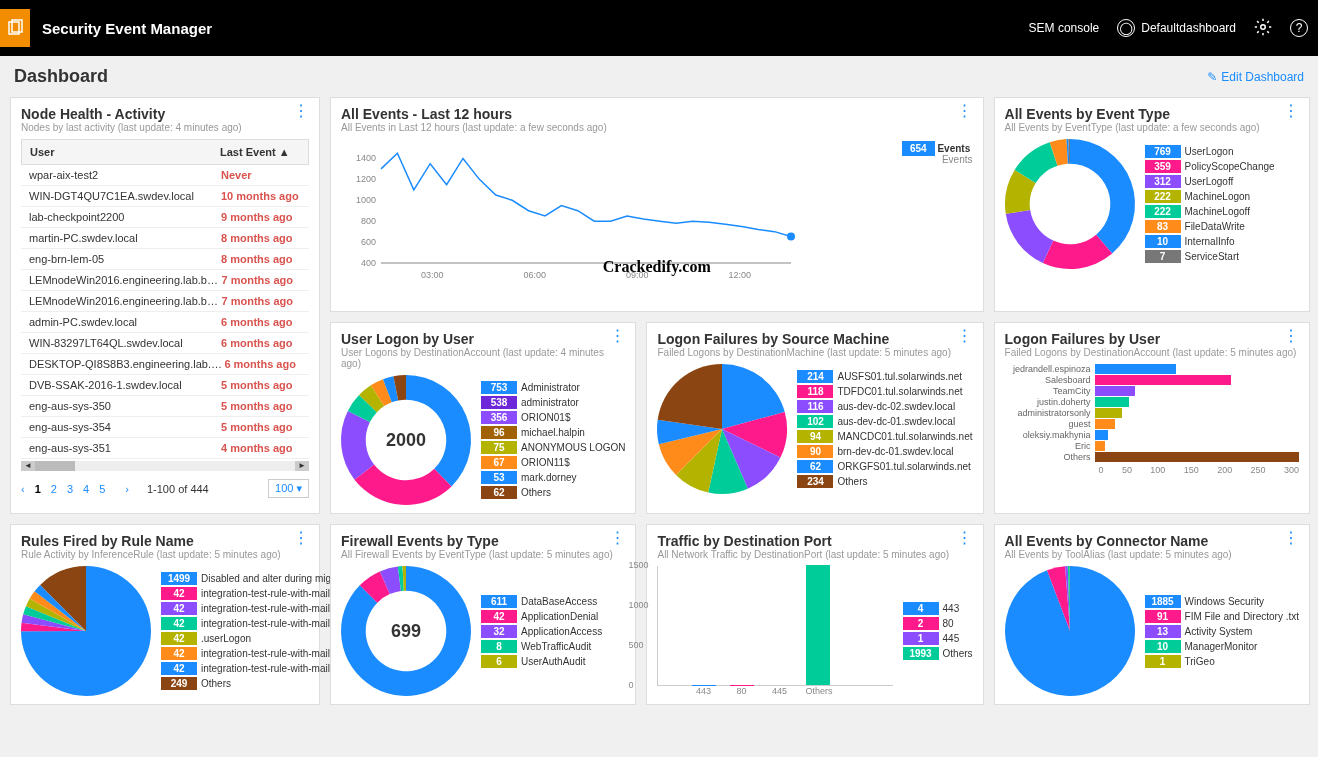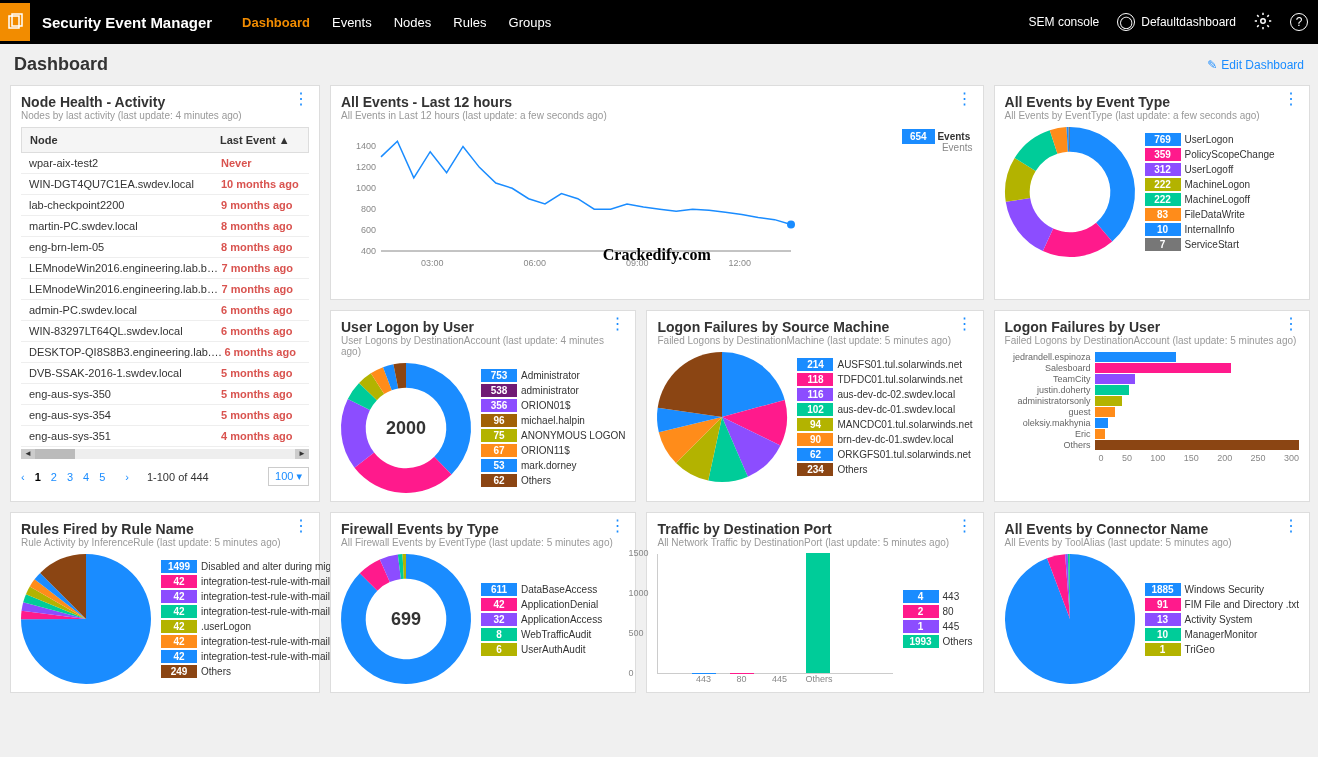--- a/index.html
+++ b/index.html
@@ -1,17 +1,17 @@
 <!DOCTYPE html>
 <html><head>
 <meta charset="utf-8">
 <style>
 *{box-sizing:border-box;margin:0;padding:0;font-family:Arial,Helvetica,sans-serif}
 body{background:#f0f0f0;font-size:12px;color:#333}
-.topbar{background:#000;color:#fff;height:44px;display:flex;align-items:center;padding:0 10px}
+.topbar{background:#000;color:#fff;height:56px;display:flex;align-items:center;padding:0 10px}
 .logo-box{background:#f28c00;width:30px;height:38px;display:flex;align-items:center;justify-content:center;margin-right:12px;margin-left:-10px}
 .app-title{font-weight:bold;font-size:15px;margin-right:30px}
 .nav-item{color:#fff;margin-right:22px;font-size:13px;cursor:pointer}
 .nav-item.active{color:#f28c00;font-weight:bold}
 .topbar-right{margin-left:auto;display:flex;align-items:center;gap:18px;font-size:12px}
 .topbar-icon{width:18px;height:18px;border:1.5px solid #fff;border-radius:50%;display:flex;align-items:center;justify-content:center;cursor:pointer}
 .page-header{display:flex;align-items:center;padding:10px 14px}
 .page-title{font-size:18px;font-weight:bold}
 .edit-link{margin-left:auto;color:#1a8cff;font-size:12px;cursor:pointer;display:flex;align-items:center;gap:4px}
 .grid{display:grid;grid-template-columns:310px 1fr 1fr 1fr;gap:10px;padding:0 10px 10px}
@@ -53,21 +53,20 @@
 <body>
 
 <div class="topbar">
   <div class="logo-box">
       <svg width="16" height="16" viewBox="0 0 16 16">
         <rect x="2" y="2" width="10" height="12" fill="none" stroke="#fff" stroke-width="1.5"></rect>
         <rect x="5" y="0" width="10" height="12" fill="none" stroke="#fff" stroke-width="1.5"></rect>
       </svg>
     </div>
   <div class="app-title">Security Event Manager</div>
-  <div id="nav"><span class="nav-item active">Dashboard</span><span class="nav-item">Events</span><span class="nav-item">Nodes</span><span class="nav-item">Rules</span><span class="nav-item">Groups</span></div>
   <div class="topbar-right">
     <span>SEM console</span>
     <span style="display:flex;align-items:center;gap:6px">
         <span class="topbar-icon">◯</span>
         <span>Defaultdashboard</span>
       </span>
     <span><svg width="18" height="18" viewBox="0 0 24 24" fill="none" stroke="#fff" stroke-width="2">
           <circle cx="12" cy="12" r="3"></circle>
           <path d="M12 1v3m0 16v3M4.2 4.2l2.1 2.1m11.4 11.4 2.1 2.1M1 12h3m16 0h3M4.2 19.8l2.1-2.1m11.4-11.4 2.1-2.1"></path>
         </svg></span>
@@ -83,21 +82,21 @@
   </div>
 </div>
 
 <div class="grid">
 
   <div class="widget" style="grid-row:span 2">
     <div class="widget-menu">⋮</div>
     <div class="widget-title">Node Health - Activity</div>
     <div class="widget-sub">Nodes by last activity (last update: 4 minutes ago)</div>
     <div class="table-head">
-      <div class="col-name">Node</div>
+      <div class="col-name">User</div>
       <div class="col-last" style="color:#333"><span>Last Event</span> ▲</div>
     </div>
     <div id="nh-rows">
         <div class="table-row">
           <div class="col-name">wpar-aix-test2</div>
           <div class="col-last">Never</div>
         </div>
         <div class="table-row">
           <div class="col-name">WIN-DGT4QU7C1EA.swdev.local</div>
           <div class="col-last">10 months ago</div>
@@ -260,21 +259,21 @@
             <path d="M29.827118611753015 10.338602150619046 A65 65 0 0 1 42.024135154348244 4.1961379960586385 L50.75496379569591 27.301605557556364 A40.3 40.3 0 0 0 43.192813539286874 31.109933333383815 Z" fill="#ff8c1a"></path>
             <path d="M42.024135154348244 4.1961379960586385 A65 65 0 0 1 52.419284576694054 1.2291163661832911 L57.19995643755031 25.462052147033646 A40.3 40.3 0 0 0 50.75496379569591 27.301605557556364 Z" fill="#1a8cff"></path>
             <path d="M52.419284576694054 1.2291163661832911 A65 65 0 0 1 64.99999999999999 0 L64.99999999999999 24.700000000000003 A40.3 40.3 0 0 0 57.19995643755031 25.462052147033646 Z" fill="#8b4513"></path>
           </svg><div class="donut-center">2000</div></div>
         <div class="legend">
           <div class="legend-row">
             <span class="badge" style="background:#1a8cff">753</span>
             <span>Administrator</span>
           </div>
           <div class="legend-row">
-            <span class="badge" style="background:#701a75">538</span>
+            <span class="badge" style="background:#6d28d9">538</span>
             <span>administrator</span>
           </div>
           <div class="legend-row">
             <span class="badge" style="background:#8c4dff">356</span>
             <span>ORION01$</span>
           </div>
           <div class="legend-row">
             <span class="badge" style="background:#a16207">96</span>
             <span>michael.halpin</span>
           </div>

